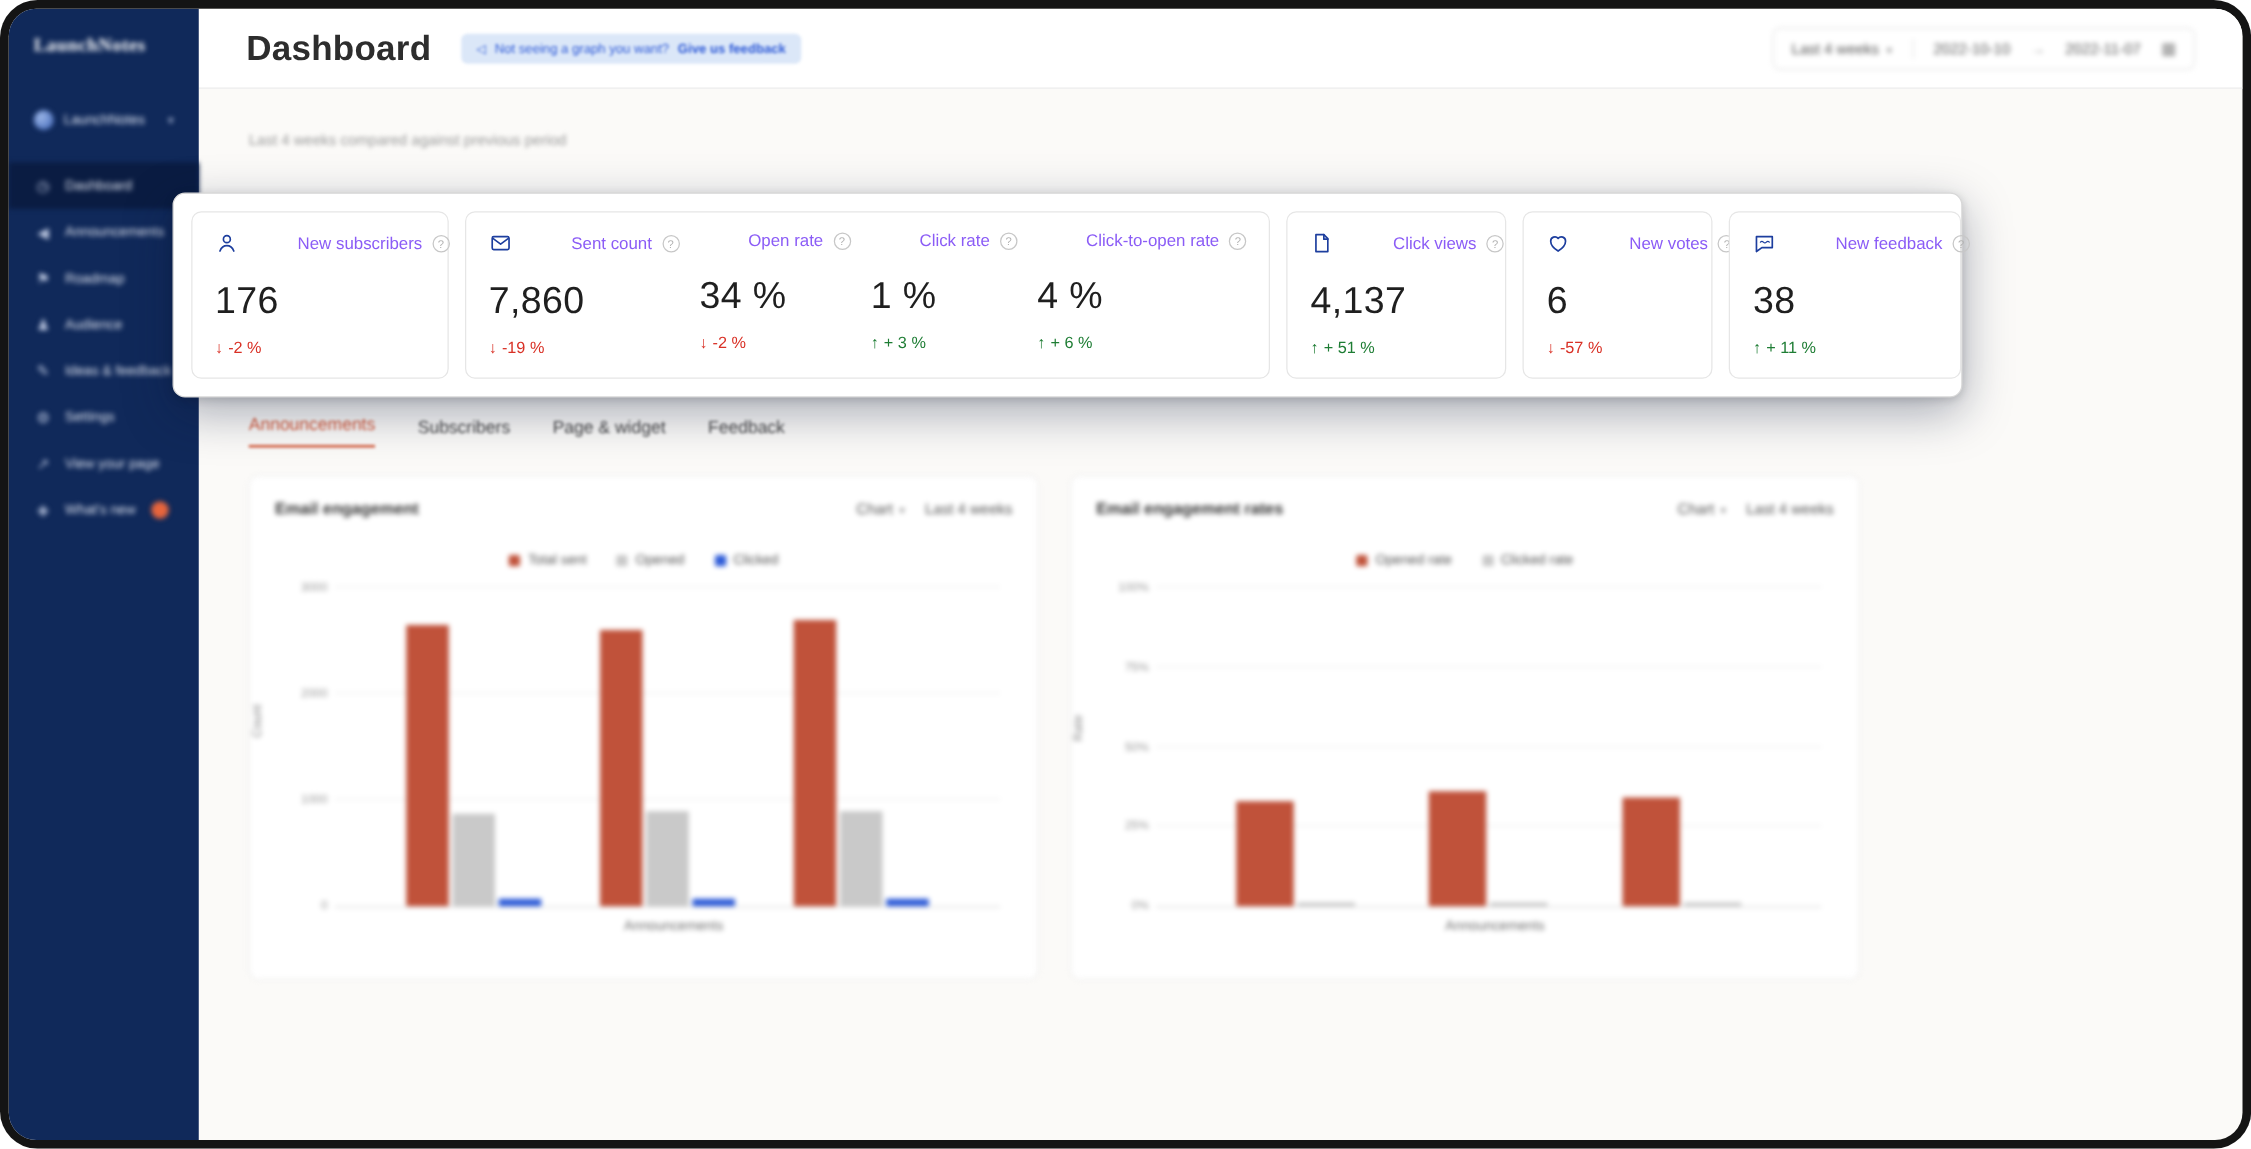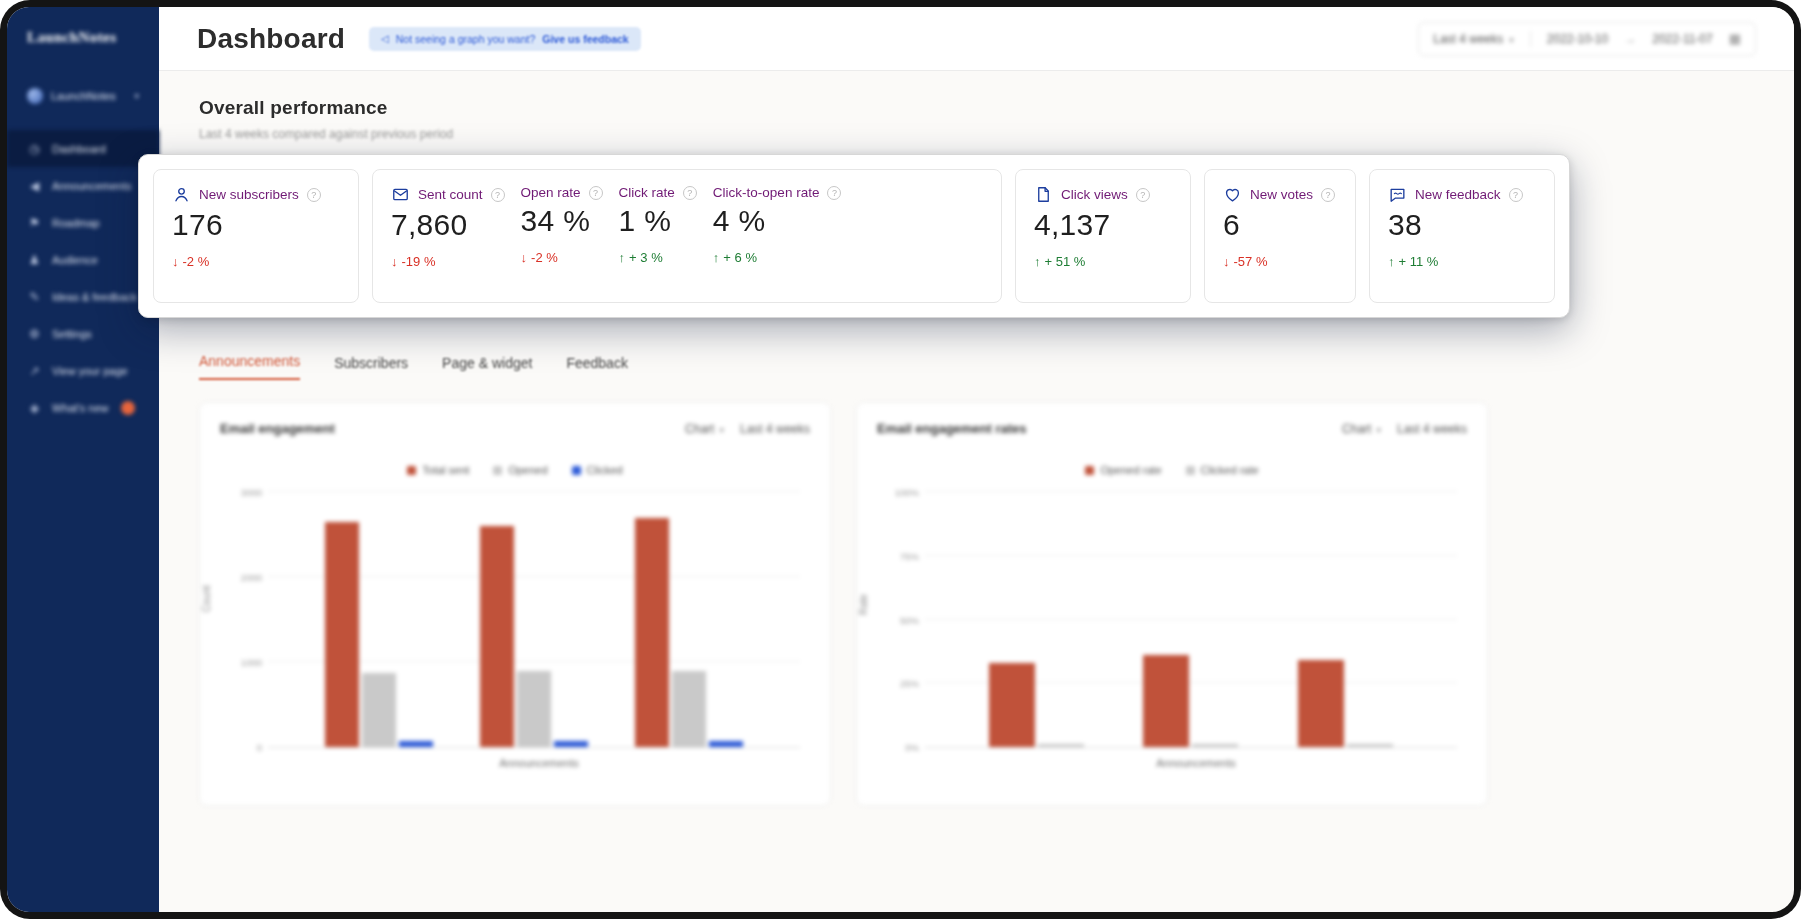--- a/index.html
+++ b/index.html
@@ -118,28 +118,28 @@
   }
   .stat-card.c1 { width: 206px; }
   .stat-card.c2 { flex: 1; display: flex; gap: 16px; }
   .stat-card.c3 { width: 176px; }
   .stat-card.c4 { width: 152px; }
   .stat-card.c5 { width: 186px; }
   .metric { min-width: 0; }
   .metric-head { display: flex; align-items: center; gap: 8px; white-space: nowrap; }
   .stat-icon { display: inline-flex; width: 19px; height: 19px; flex-shrink: 0; }
   .stat-icon svg { width: 19px; height: 19px; }
-  .metric-label { font-size: 13.5px; color: #701a75; }
+  .metric-label { font-size: 13.5px; color: #8b5cf6; margin-left: 39px; }
   .help {
     width: 14px; height: 14px; border-radius: 50%;
     border: 1.4px solid #c7c7c7; color: #b3b3b3;
     font-size: 9px; line-height: 12px; text-align: center;
     display: inline-block; cursor: pointer; flex-shrink: 0;
   }
-  .metric-value { font-size: 30px; font-weight: 500; color: #1f1f1f; margin-top: 4px; letter-spacing: 0.3px; }
+  .metric-value { font-size: 30px; font-weight: 500; color: #1f1f1f; margin-top: 20px; letter-spacing: 0.3px; }
   .metric-delta { margin-top: 12px; font-size: 13px; display: flex; align-items: center; gap: 4px; }
   .metric-delta.neg { color: #d93025; }
   .metric-delta.pos { color: #1e7d34; }
 
   
   .tabs { display: flex; gap: 34px; align-items: flex-end; }
   .tab { font-size: 14px; color: #474747; padding-bottom: 9px; cursor: pointer; }
   .tab.active { color: #d4593a; border-bottom: 2px solid #d4593a; }
 
   
@@ -244,21 +244,20 @@
         </span>
         <span class="range-divider"></span>
         <span>2022-10-10</span>
         <span class="range-arrow">→</span>
         <span>2022-11-07</span>
         <span class="cal-icon">▦</span>
       </span>
     </header>
 
     <div class="content">
-      <h2 class="section-title b05">Overall performance</h2>
       <div class="section-sub b16">Last 4 weeks compared against previous period</div>
 
       <div class="stats-spacer"></div>
 
       <div class="tabs b1">
         <span class="tab active">Announcements</span>
         <span class="tab">Subscribers</span>
         <span class="tab">Page &amp; widget</span>
         <span class="tab">Feedback</span>
       </div>

